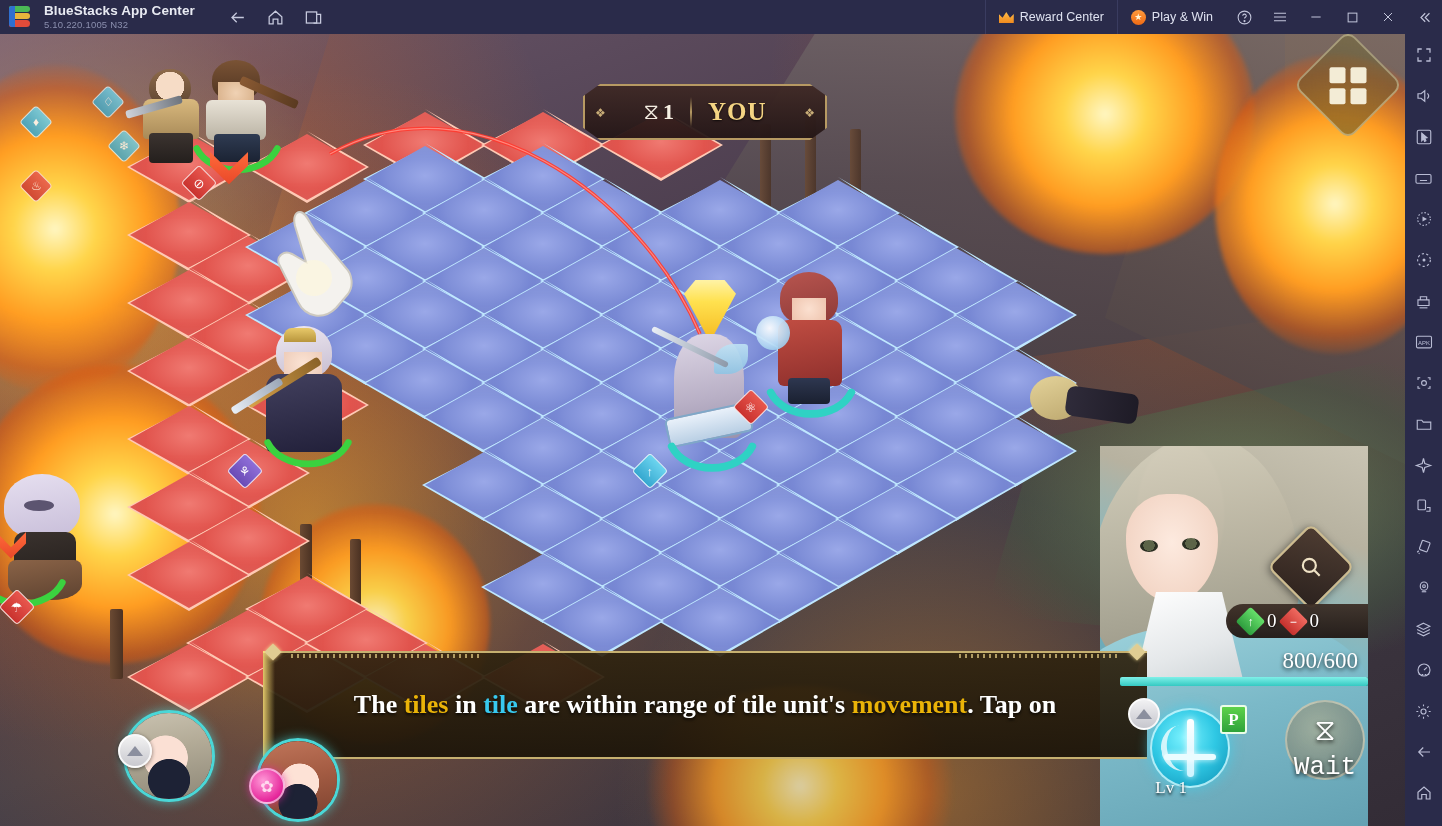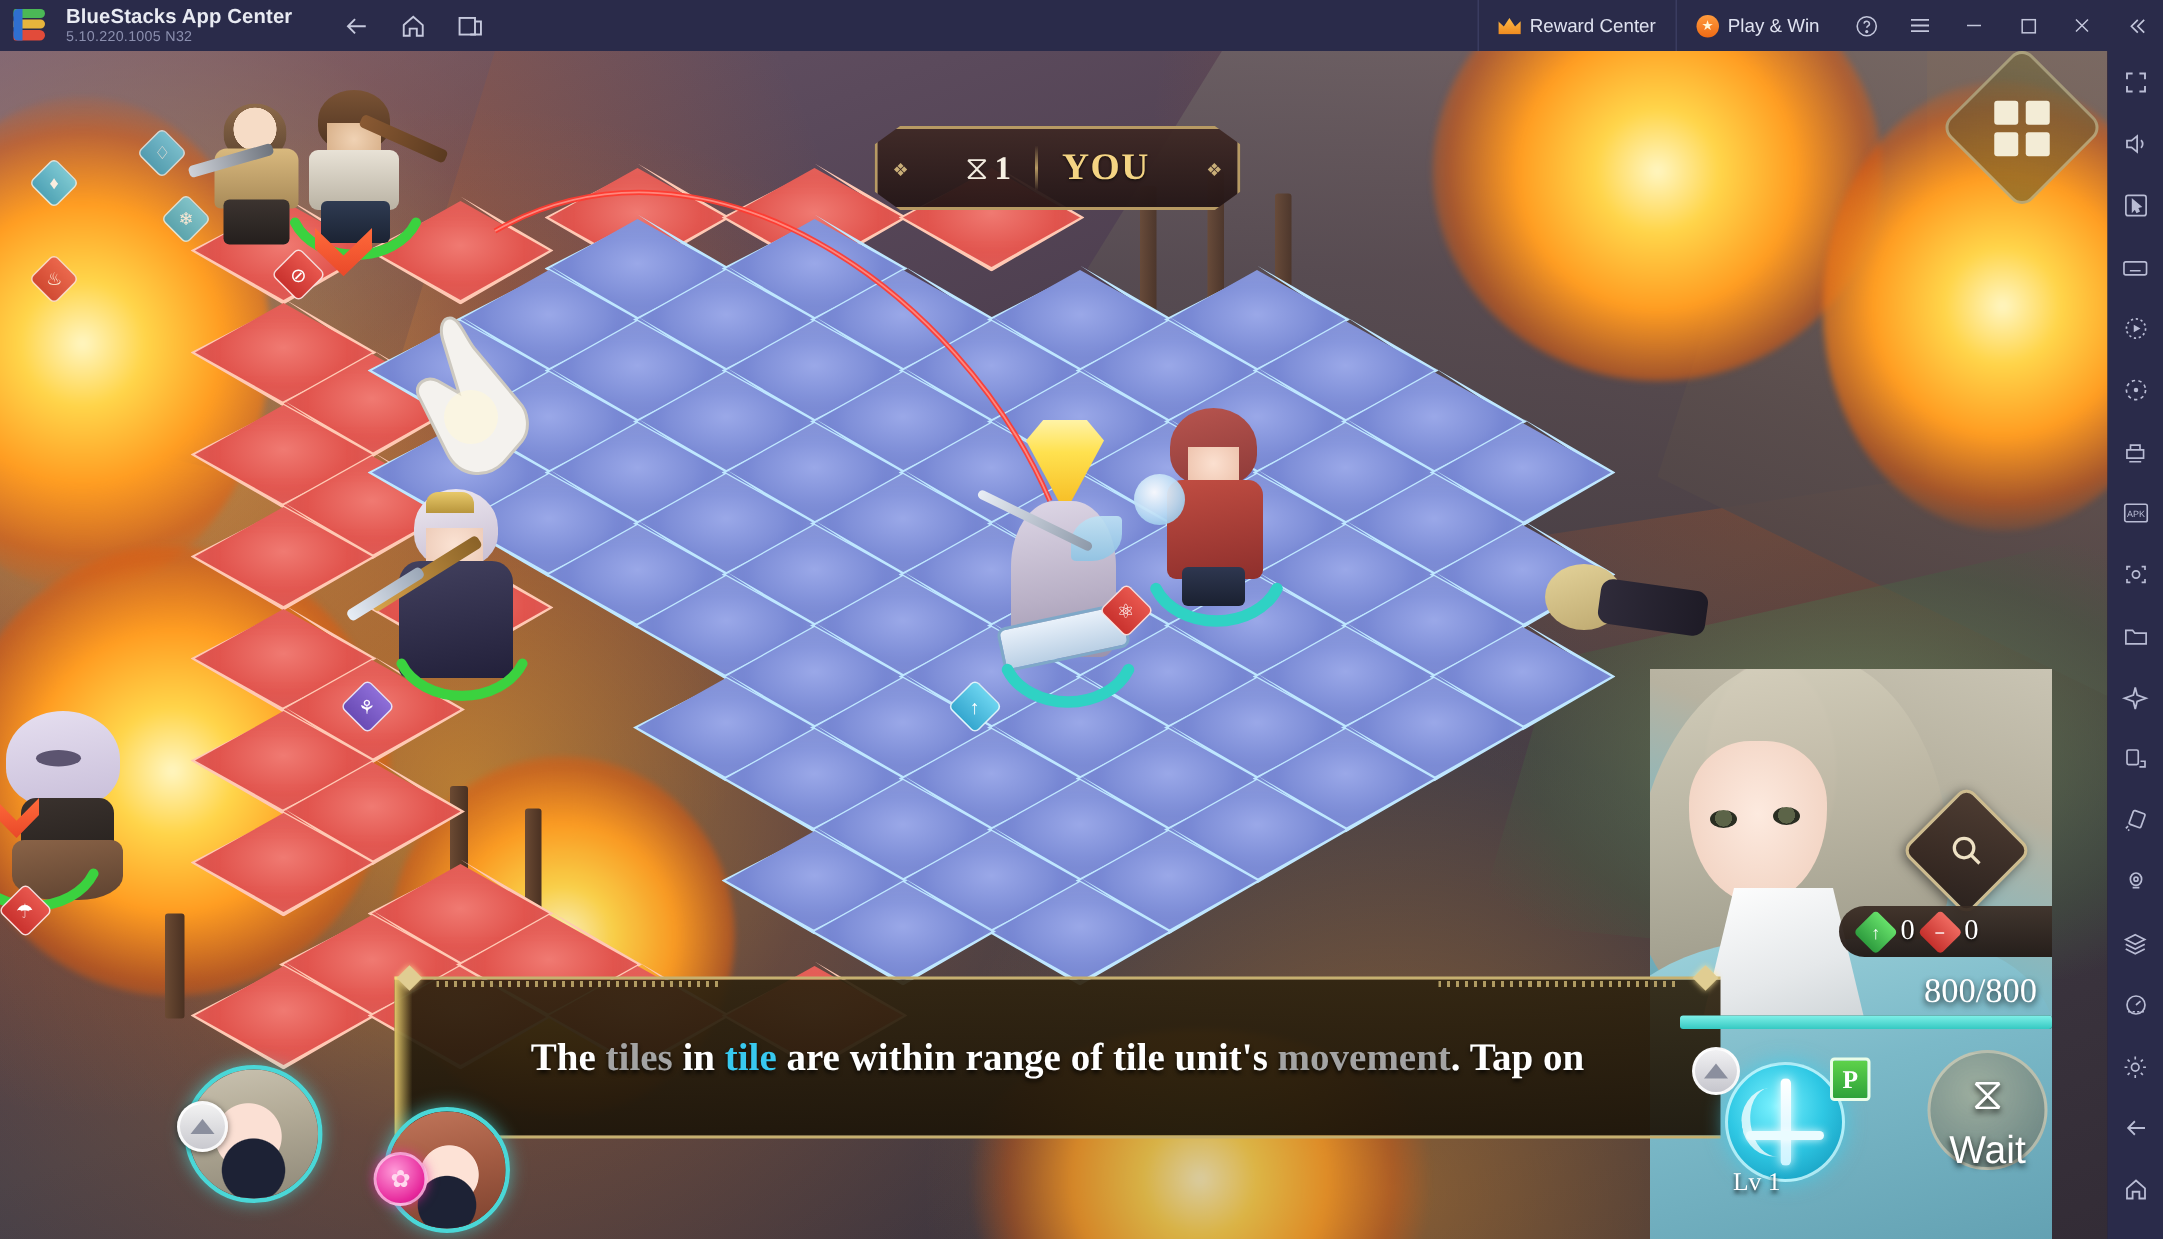--- a/index.html
+++ b/index.html
@@ -249,21 +249,21 @@
   .dlg-text {
     position: absolute; inset: 0;
     display: flex; flex-direction: column; align-items: center; justify-content: center;
     padding: 4px 36px; text-align: center; gap: 2px;
   }
   .dlg-line {
     color: #ffffff; font-size: 26px; line-height: 1.28;
     font-family: "Liberation Serif", serif; font-weight: bold;
     text-shadow: 0 2px 3px rgba(0,0,0,.75);
   }
-  .kw-green { color: #a3a3a3; } .kw-blue { color: #38c9ef; }
+  .kw-green { color: #eab308; } .kw-blue { color: #38c9ef; }
 
   
   .end-btn {
     position: absolute; left: 8px; bottom: 28px; width: 104px; height: 104px;
     z-index: 42; cursor: pointer;
   }
   .end-diamond {
     position: absolute; inset: 0;
     background: linear-gradient(150deg, rgba(92,70,60,.9), rgba(48,34,30,.92));
     border: 2px solid #cdbb8e;
@@ -440,21 +440,21 @@
   }
   .wait-circle {
     position: absolute; left: 50%; top: 2px; margin-left: -40px;
     width: 80px; height: 80px; border-radius: 50%;
     background: radial-gradient(circle at 40% 35%, rgba(190,170,130,.55), rgba(90,74,54,.45));
     border: 2px solid rgba(235,225,200,.55);
   }
   .wait-hour { position: relative; color: #fff; font-size: 30px; margin-top: -6px;
                text-shadow: 0 2px 4px rgba(0,0,0,.8); }
   .wait-lbl { position: relative; color: #fff; font-size: 26px; margin-top: 4px;
-              font-family: Liberation Sans, sans-serif; text-shadow: 0 2px 4px rgba(0,0,0,.85); }
+              font-family: Liberation Mono, monospace; text-shadow: 0 2px 4px rgba(0,0,0,.85); }
   .menu-dia {
     position: absolute; right: 18px; top: 12px; width: 78px; height: 78px;
     transform: rotate(45deg); border-radius: 10px;
     background: linear-gradient(150deg, rgba(120,110,60,.55), rgba(70,64,36,.5));
     border: 2px solid rgba(200,190,150,.65);
     display: flex; align-items: center; justify-content: center;
     z-index: 45; cursor: pointer;
   }
   .menu-grid { display: grid; grid-template-columns: 16px 16px; grid-gap: 5px; }
   .menu-grid i { width: 16px; height: 16px; background: #f3ecd6; border-radius: 2px; display: block; }
@@ -1077,21 +1077,21 @@
       <span class="bf-ico bf-buff">
           <span>↑</span>
         </span>
       <span class="bf-num">0</span>
       <span class="bf-ico bf-debuff">
           <span>−</span>
         </span>
       <span class="bf-num">0</span>
     </div>
 
-    <div class="hp-text">800/800</div>
+    <div class="hp-text">800/600</div>
     <div class="hp-bar">
         <div class="hp-fill" id="hp-fill" style="width: 100%;"></div>
       </div>
 
     <div class="skill-icon">
       <div class="swoosh"></div>
         <div class="blade"></div>
         <div class="guard"></div>
     </div>
     <div class="skill-up"></div>

